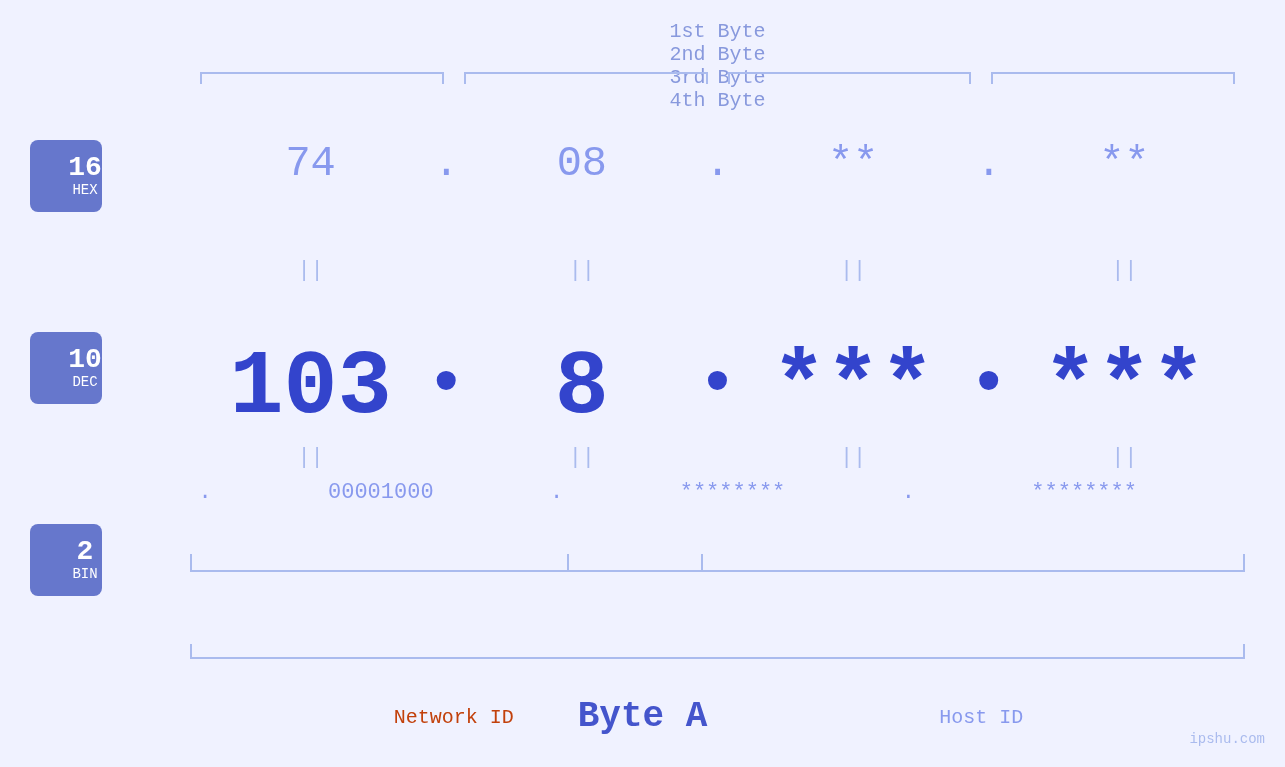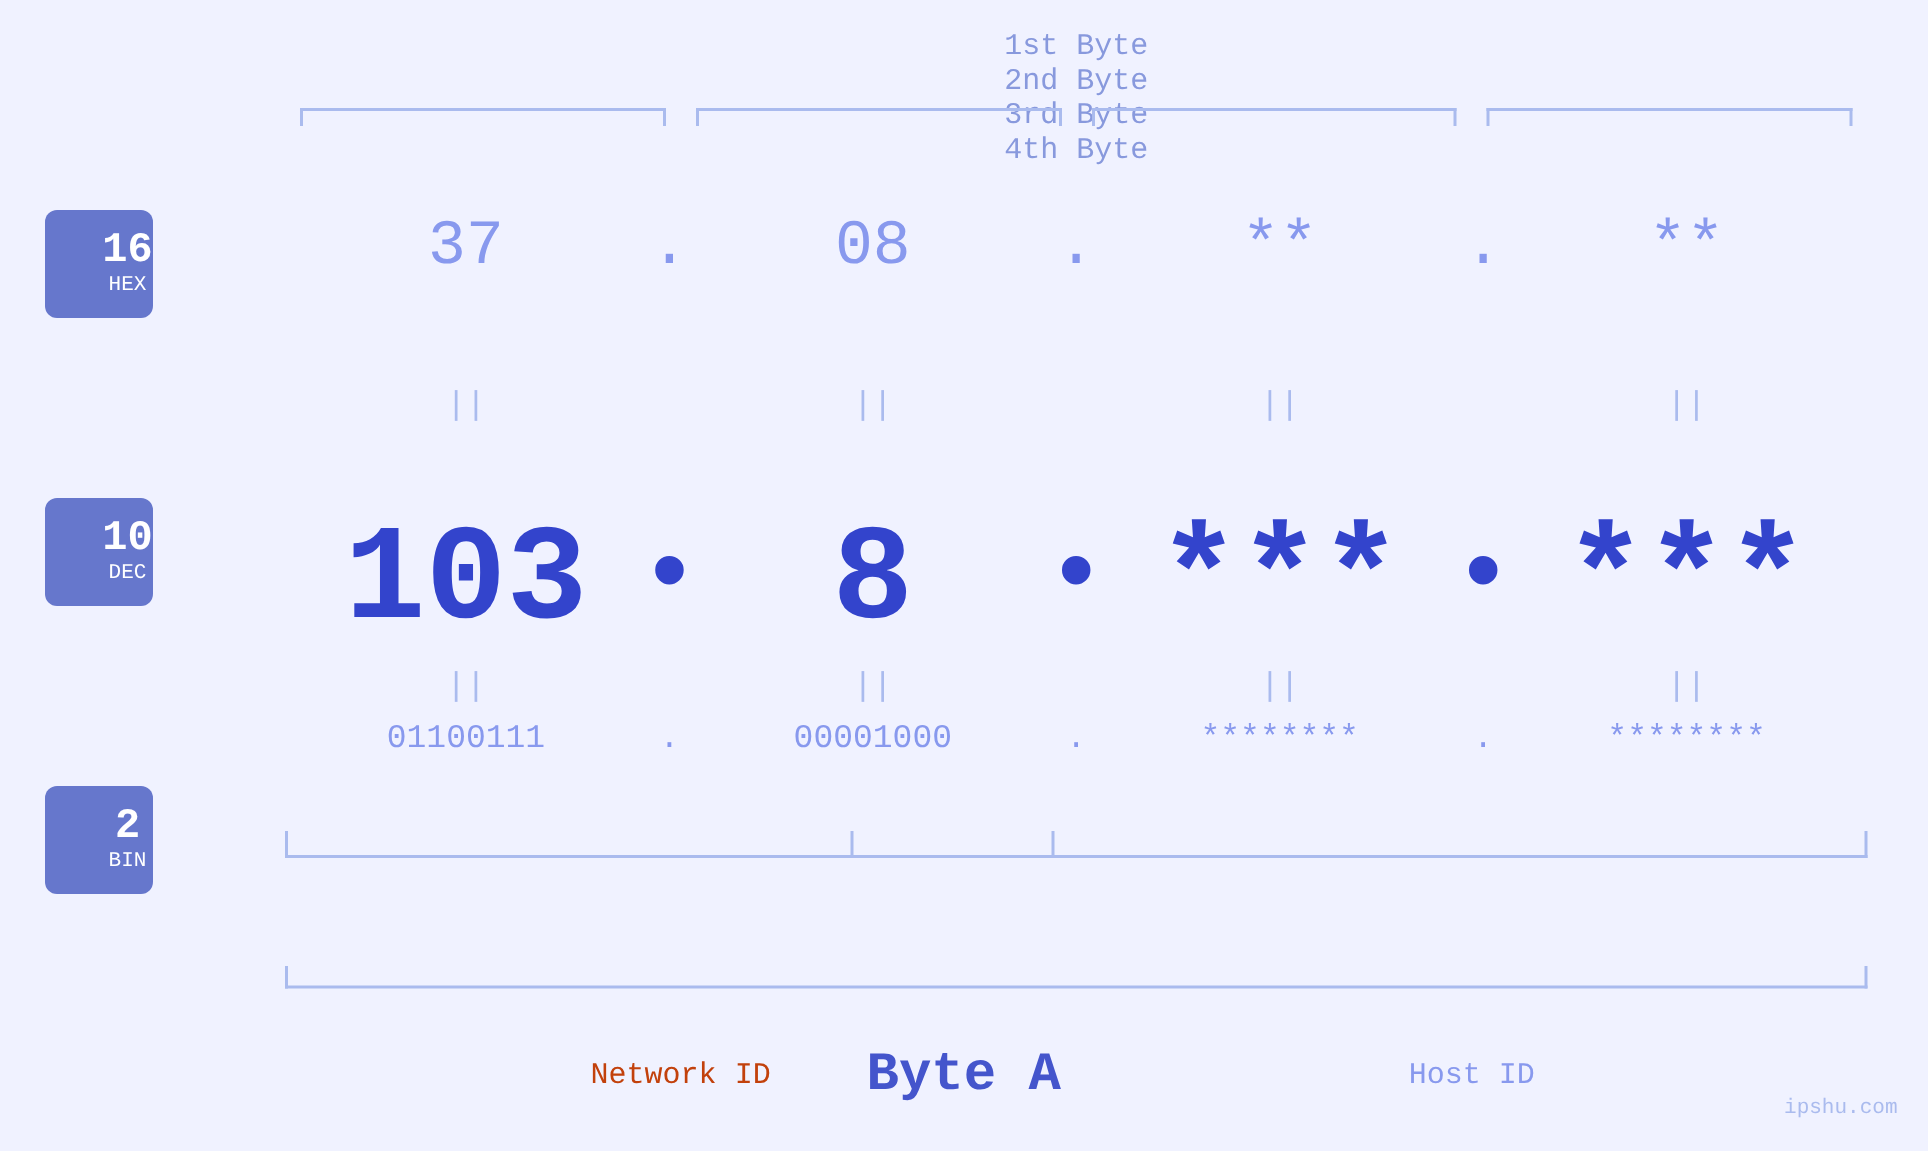--- a/index.html
+++ b/index.html
@@ -323,21 +323,21 @@
     <div class="base-badge">
       <span class="base-number">2</span>
       <span class="base-label">BIN</span>
     </div>
   </div>
 
   <div class="grid-area">
 
     <div class="row-hex">
       <div class="cell">
-        <span class="hex-val">37</span>
+        <span class="hex-val">74</span>
       </div>
       <div class="dot-sep">
         <span class="hex-dot">.</span>
       </div>
       <div class="cell">
         <span class="hex-val">08</span>
       </div>
       <div class="dot-sep">
         <span class="hex-dot">.</span>
       </div>
@@ -390,23 +390,20 @@
       <div class="eq-cell">||</div>
       <div class="eq-sep"></div>
       <div class="eq-cell">||</div>
       <div class="eq-sep"></div>
       <div class="eq-cell">||</div>
       <div class="eq-sep"></div>
       <div class="eq-cell">||</div>
     </div>
 
     <div class="row-bin">
-      <div class="cell">
-        <span class="bin-val">01100111</span>
-      </div>
       <div class="dot-sep">
         <span class="bin-dot">.</span>
       </div>
       <div class="cell">
         <span class="bin-val">00001000</span>
       </div>
       <div class="dot-sep">
         <span class="bin-dot">.</span>
       </div>
       <div class="cell">

